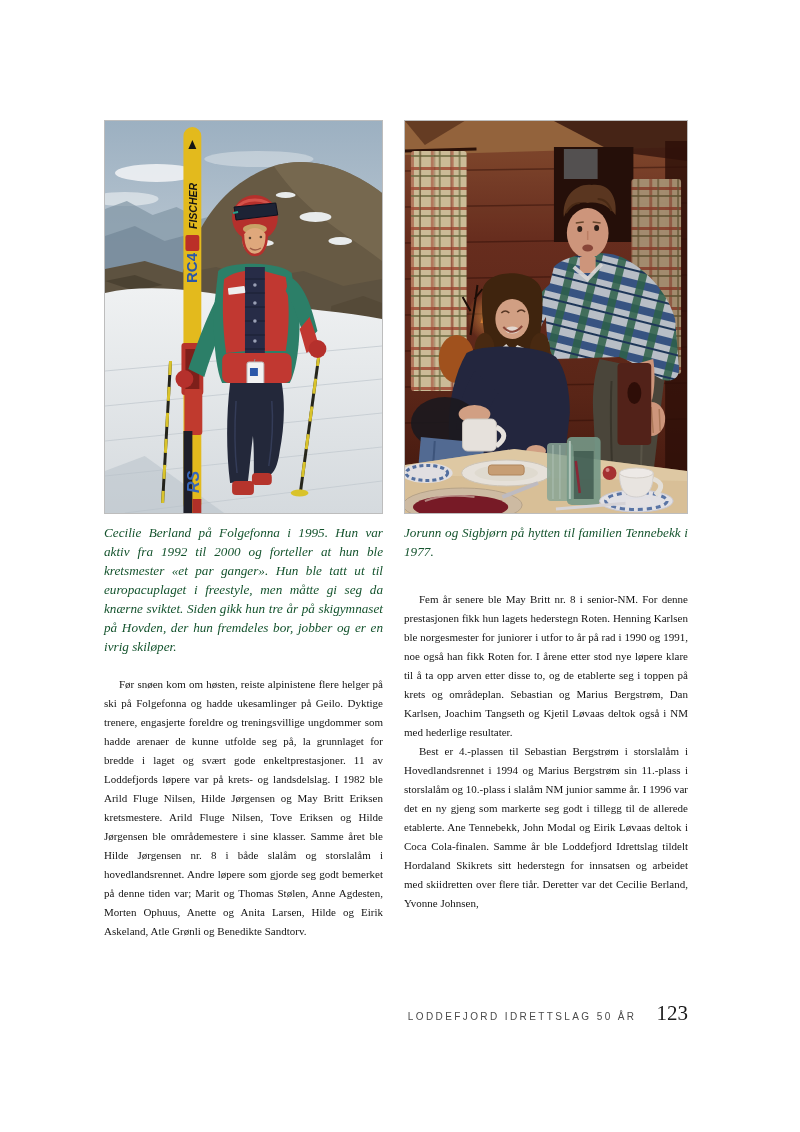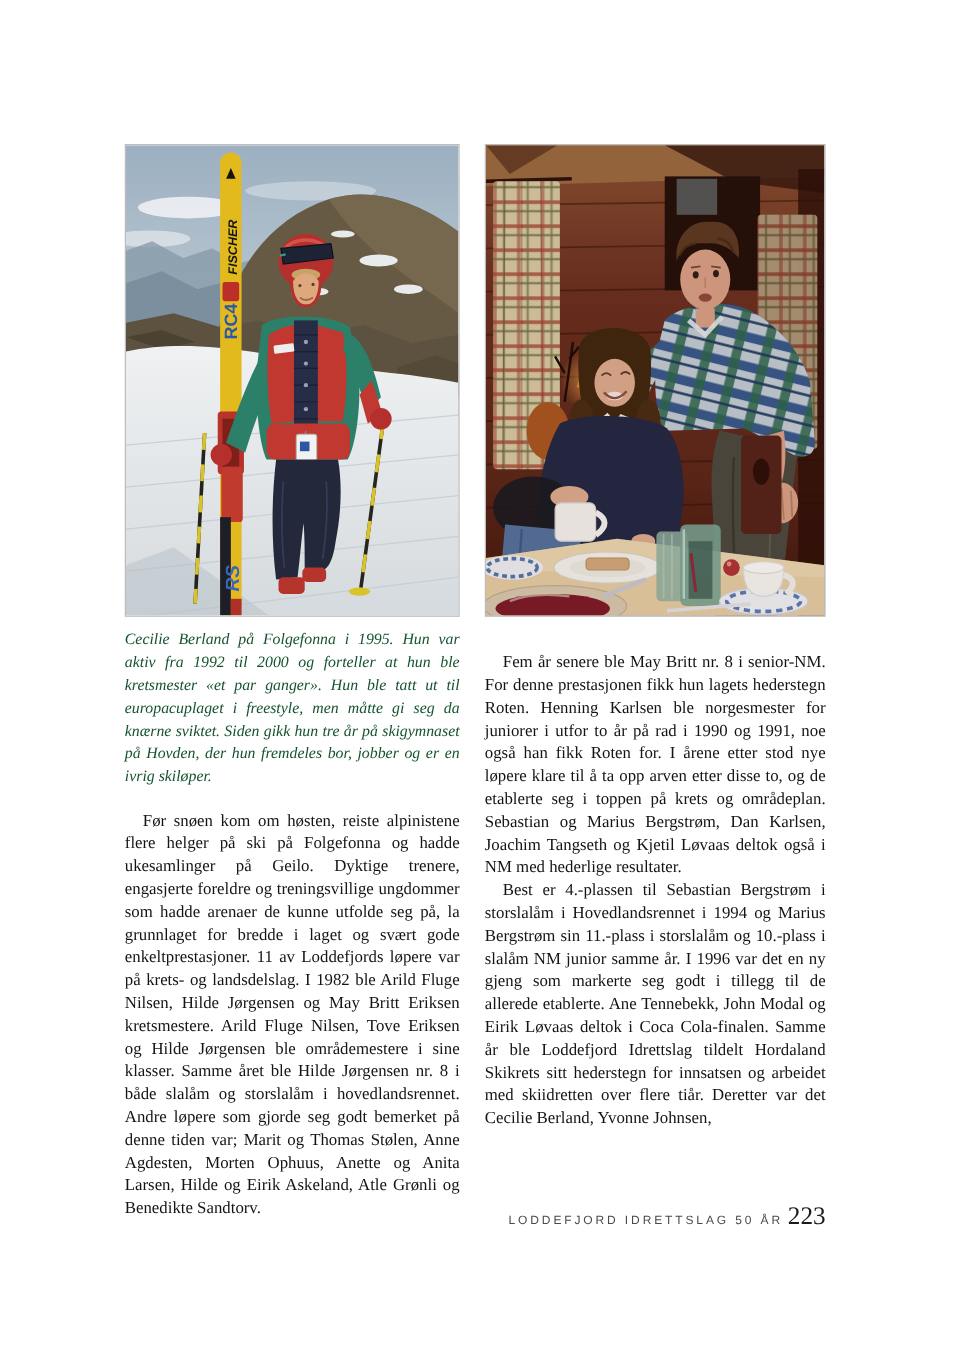--- a/index.html
+++ b/index.html
@@ -8,26 +8,26 @@
   .content{position:absolute;top:120px;left:104px;width:584px;display:flex;gap:21px;}
   .col{display:flex;flex-direction:column;}
   .col-left{width:279px;}
   .col-right{width:284px;}
   .photo-frame{width:100%;height:394px;border:1px solid #bdbdbd;box-sizing:border-box;
                background:#eee;overflow:hidden;}
   .photo-frame svg{display:block;width:100%;height:100%;}
   figure{margin:0;}
   figcaption{margin-top:9px;font-style:italic;font-size:13.2px;line-height:19px;
              text-align:justify;color:#14532d;}
-  .bodytext{font-size:14px;line-height:19px;text-align:justify;}
+  .bodytext{font-size:11px;line-height:19px;text-align:justify;}
   .col-left .bodytext{margin-top:19px;}
   .col-right .bodytext{margin-top:29px;}
   .bodytext p{margin:0;text-indent:15px;}
   .footer{position:absolute;top:1001px;left:104px;width:584px;
-          display:flex;justify-content:flex-end;align-items:baseline;gap:4px;}
+          display:flex;justify-content:flex-end;align-items:baseline;gap:20px;}
   .running-title{font-family:"Liberation Sans", sans-serif;font-size:10px;letter-spacing:2.4px;
                  color:#4a4a4a;}
   .page-number{font-family:"Liberation Serif", serif;font-size:21px;color:#1a1a1a;}
 </style>
 </head>
 <body>
 
 <div class="page">
   <div class="content">
 
@@ -295,25 +295,26 @@
               <ellipse cx="58" cy="384" rx="60" ry="17" fill="#d9c8ae" stroke="#bfae92"></ellipse>
               <ellipse cx="56" cy="386" rx="48" ry="12" fill="#7c1b28"></ellipse>
               <path d="M20,380 q20,-8 50,-4" stroke="#e8dcc8" stroke-width="2" fill="none" opacity="0.6"></path>
               <line x1="98" y1="376" x2="134" y2="362" stroke="#c9c9cf" stroke-width="4"></line>
               <line x1="152" y1="388" x2="226" y2="382" stroke="#e2e2e6" stroke-width="3"></line>
               <rect x="222" y="378" width="26" height="7" rx="3" fill="#f2f2f4" transform="rotate(-3 235 381)"></rect>
             </g>
             <rect x="0" y="0" width="284" height="392" fill="#3a1008" opacity="0.07"></rect>
           </svg>
         </div>
+        <figcaption>Jorunn og Sigbjørn på hytten til familien Tennebekk i 1977.</figcaption>
       </figure>
       <div class="bodytext">
         <p>Fem år senere ble May Britt nr. 8 i senior-NM. For denne prestasjonen fikk hun lagets hederstegn Roten. Henning Karlsen ble norgesmester for juniorer i utfor to år på rad i 1990 og 1991, noe også han fikk Roten for. I årene etter stod nye løpere klare til å ta opp arven etter disse to, og de etablerte seg i toppen på krets og områdeplan. Sebastian og Marius Bergstrøm, Dan Karlsen, Joachim Tangseth og Kjetil Løvaas deltok også i NM med hederlige resultater.</p>
         <p>Best er 4.-plassen til Sebastian Bergstrøm i storslalåm i Hovedlandsrennet i 1994 og Marius Bergstrøm sin 11.-plass i storslalåm og 10.-plass i slalåm NM junior samme år. I 1996 var det en ny gjeng som markerte seg godt i tillegg til de allerede etablerte. Ane Tennebekk, John Modal og Eirik Løvaas deltok i Coca Cola-finalen. Samme år ble Loddefjord Idrettslag tildelt Hordaland Skikrets sitt hederstegn for innsatsen og arbeidet med skiidretten over flere tiår. Deretter var det Cecilie Berland, Yvonne Johnsen,</p>
       </div>
     </div>
   </div>
 
   <div class="footer">
     <span class="running-title">LODDEFJORD IDRETTSLAG 50 ÅR</span>
-    <span class="page-number">223</span>
+    <span class="page-number">123</span>
   </div>
 </div>
 
 </body></html>

